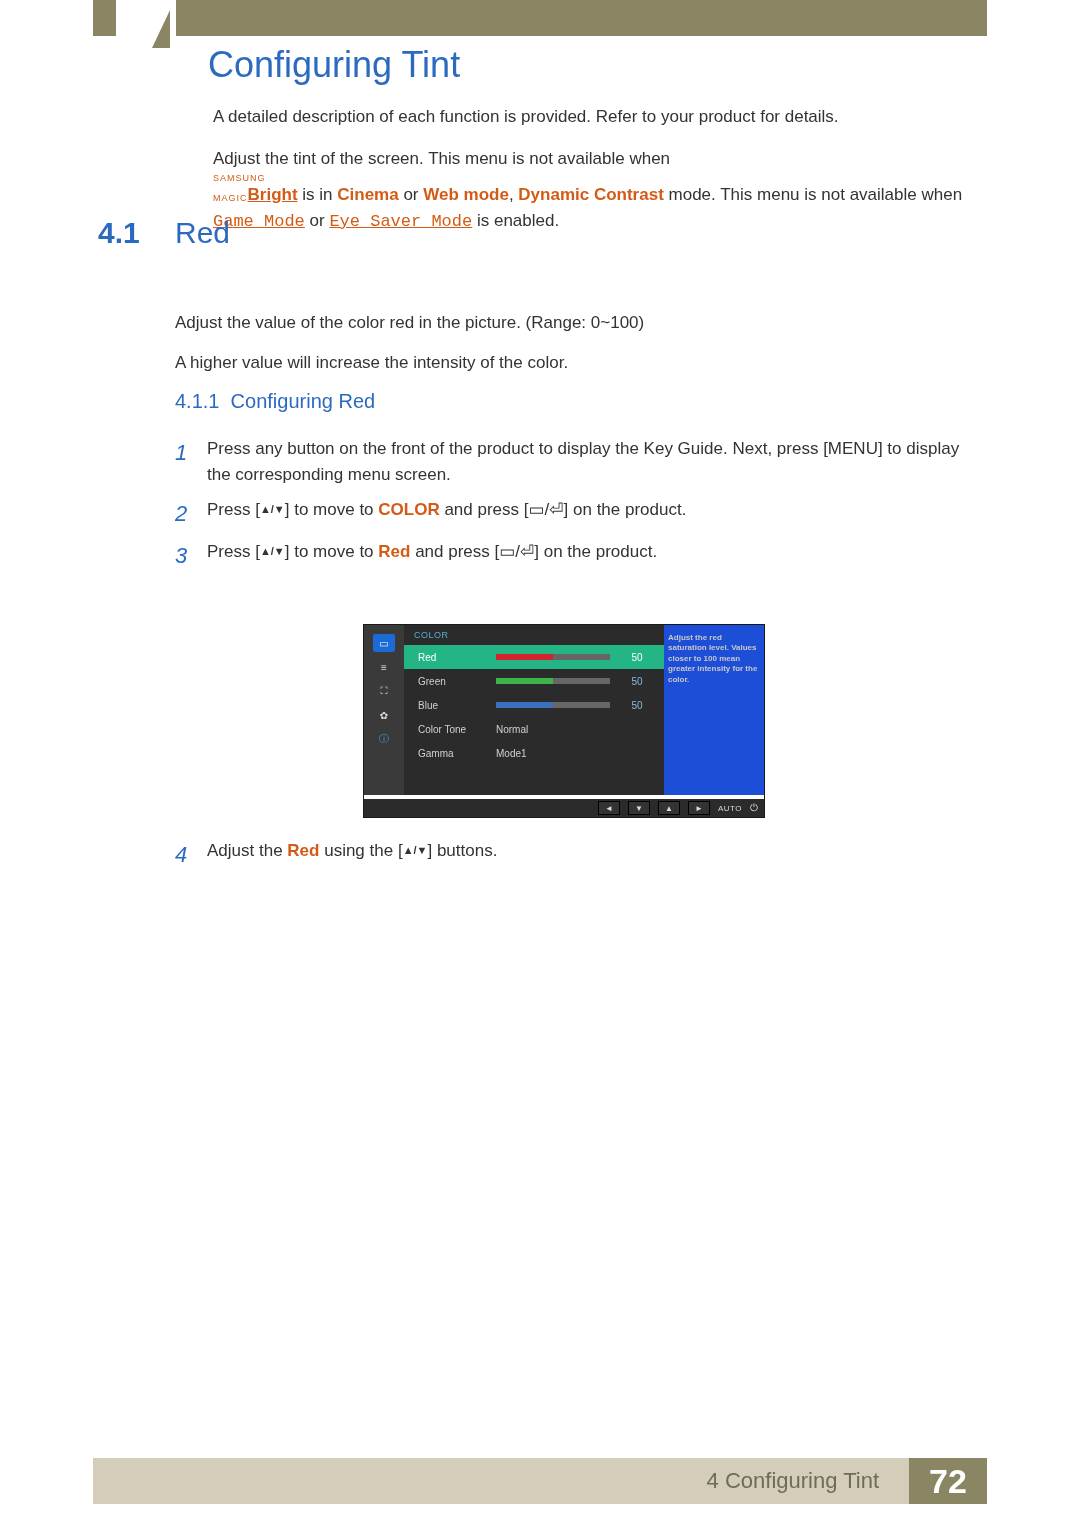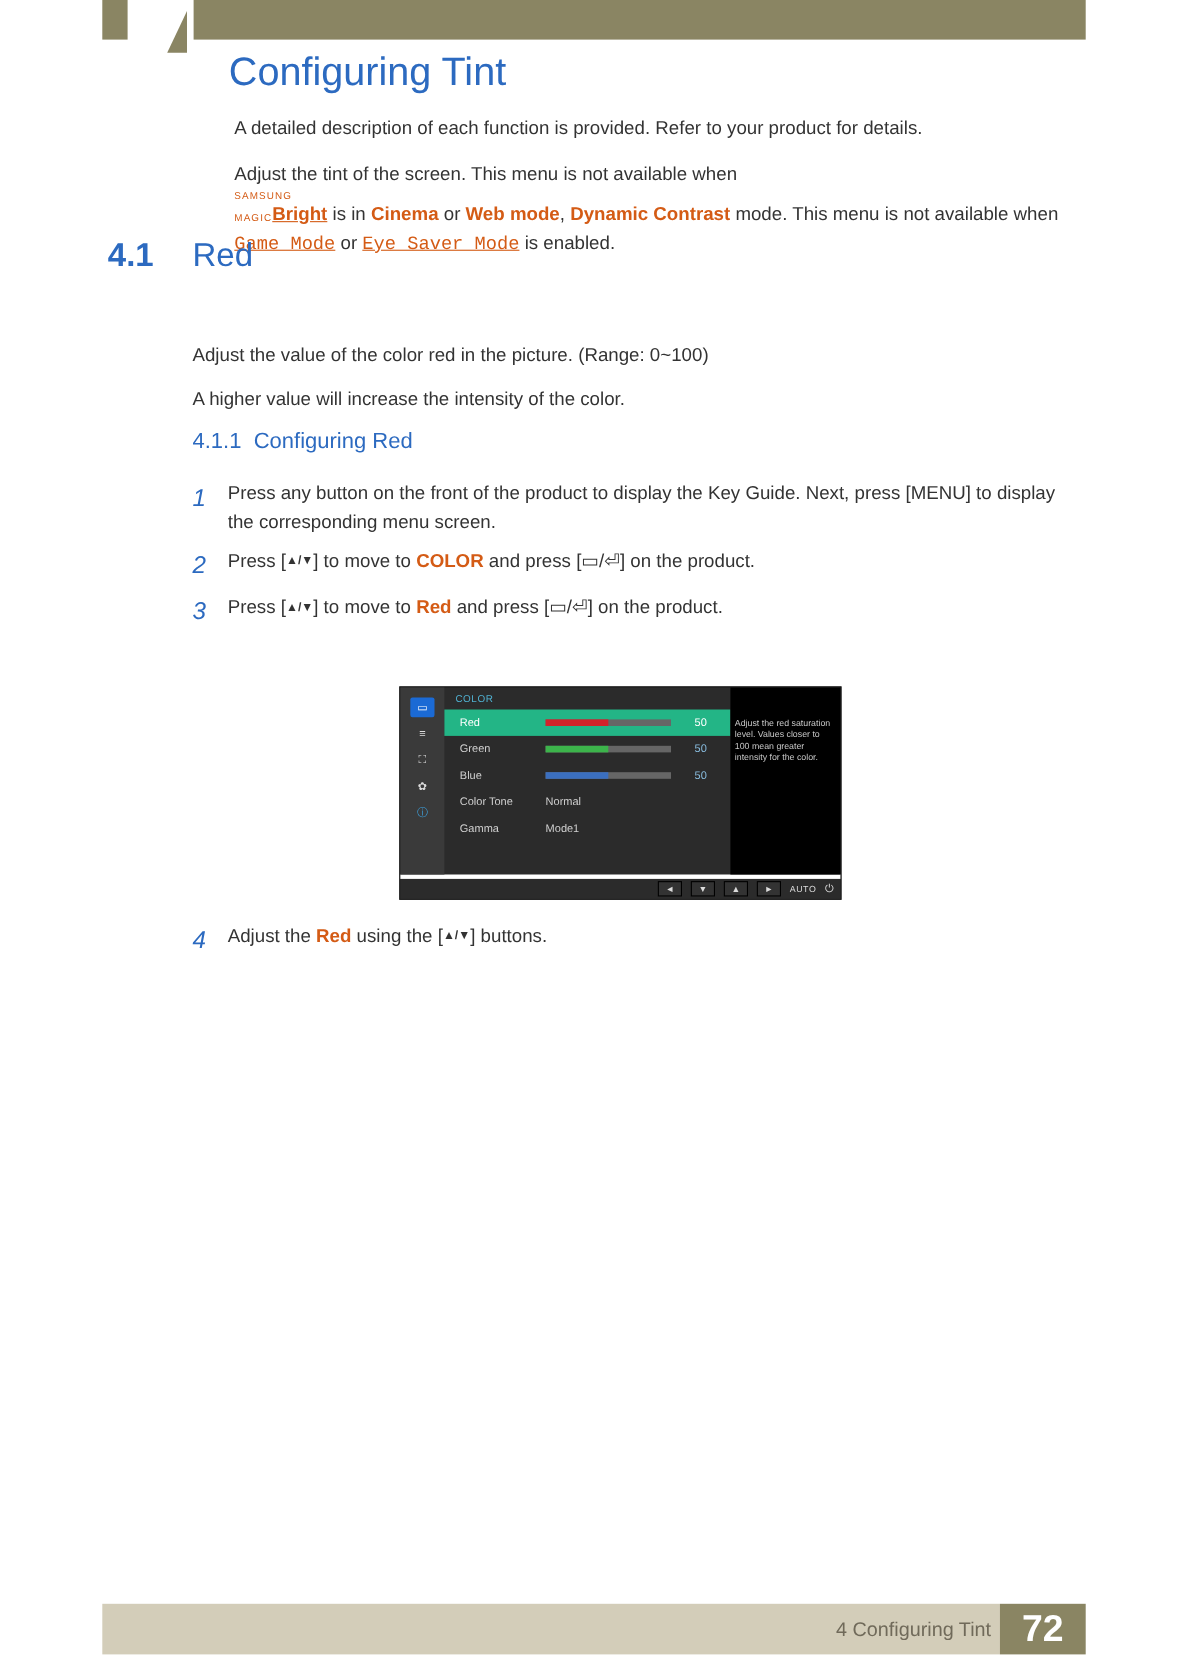--- a/index.html
+++ b/index.html
@@ -189,25 +189,26 @@
   .osd-row .bar .fill {
     position: absolute;
     left: 0; top: 0; bottom: 0;
     width: 50%;
   }
   .osd-row .val { width: 34px; text-align: center; color:#8bd; }
   .osd-row.selected .val { color:#fff; }
   .osd-row .textval { width: 90px; text-align: left; }
   .osd-desc {
     width: 90px;
-    background: #000000;
+    background: #1d4ed8;
     color: #c8c8c8;
     font-size: 8px;
-    padding: 28px 6px 4px 4px;
+    padding: 8px 6px 4px 4px;
     line-height: 1.3;
+    font-weight: bold;
   }
   .osd-controls {
     height: 18px;
     background: #2b2b2b;
     border-top: 4px solid #fff;
     display: flex;
     justify-content: flex-end;
     align-items: center;
     padding: 0 6px;
     gap: 8px;
@@ -236,23 +237,23 @@
     right: 93px;
     height: 46px;
     display: flex;
   }
   .footer-beige {
     flex: 1;
     background: #d3cdb9;
     display: flex;
     align-items: center;
     justify-content: flex-end;
-    padding-right: 8px;
+    padding-right: 30px;
     color: #706a5a;
-    font-size: 18px;
+    font-size: 22px;
   }
   .footer-olive {
     width: 78px;
     background: #8a8563;
     color: #fff;
     font-size: 34px;
     display: flex;
     align-items: center;
     justify-content: center;
     font-weight: bold;

